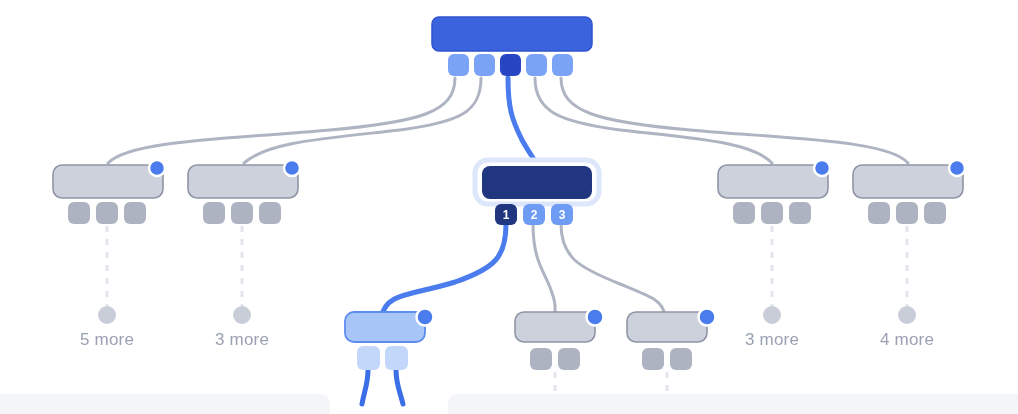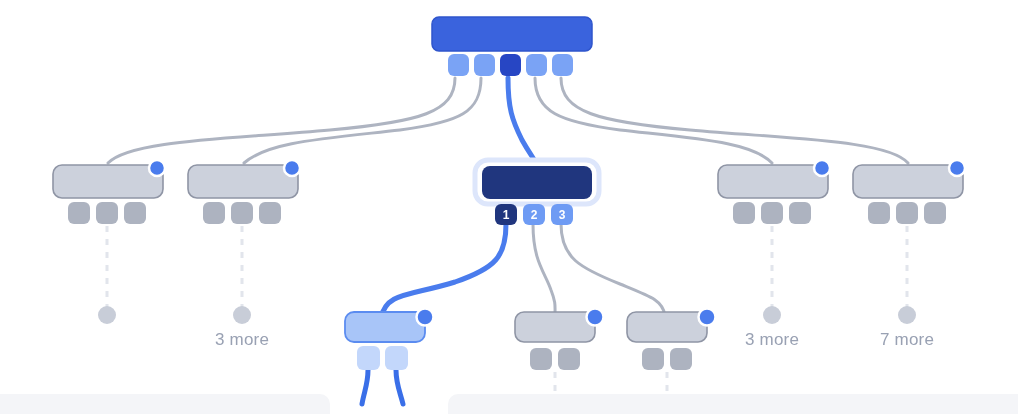--- a/index.html
+++ b/index.html
@@ -169,20 +169,21 @@
       <rect x="642" y="348" width="22" height="22" rx="6" fill="#adb3c0"></rect>
       <rect x="670" y="348" width="22" height="22" rx="6" fill="#adb3c0"></rect>
     </g>
 
   </svg>
 
   <div class="badge-num" style="left:495px; top:209px; width:22px;">1</div>
   <div class="badge-num" style="left:523px; top:209px; width:22px;">2</div>
   <div class="badge-num" style="left:551px; top:209px; width:22px;">3</div>
 
+  <div class="more-label" style="left:47px; top:330px; width:120px;">5 more</div>
   <div class="more-label" style="left:182px; top:330px; width:120px;">3 more</div>
   <div class="more-label" style="left:712px; top:330px; width:120px;">3 more</div>
-  <div class="more-label" style="left:847px; top:330px; width:120px;">7 more</div>
+  <div class="more-label" style="left:847px; top:330px; width:120px;">4 more</div>
 
   <div id="bottom-panel-left"></div>
   <div id="bottom-panel-right"></div>
 
 </div>
 
 </body></html>

